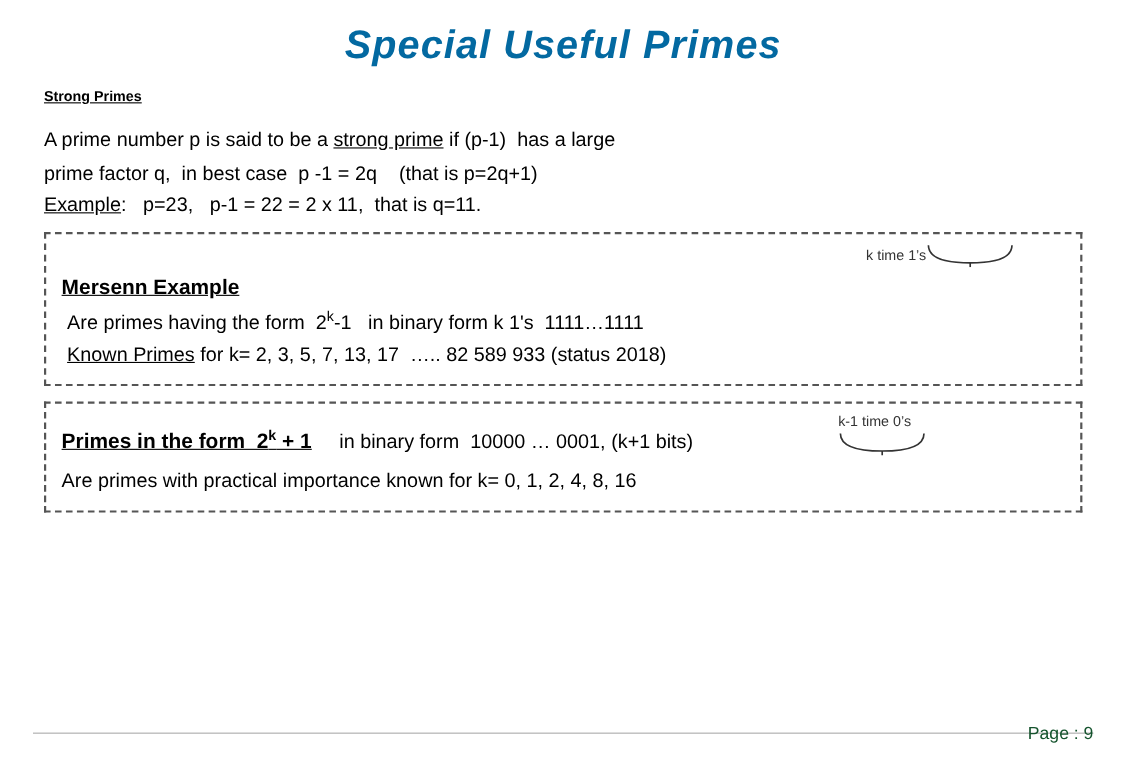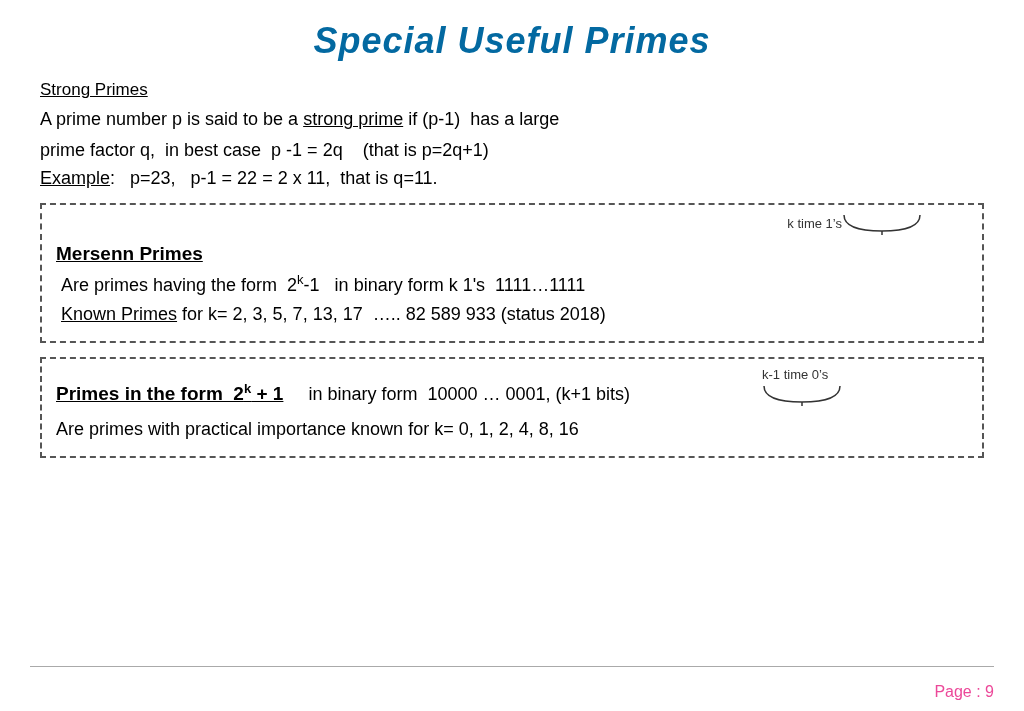--- a/index.html
+++ b/index.html
@@ -20,24 +20,24 @@
       text-align: center;
       font-size: 36px;
       font-weight: 900;
       color: #0369a1;
       font-style: italic;
       margin-bottom: 18px;
       letter-spacing: 1px;
     }
 
     .strong-primes-heading {
-      font-weight: normal;
+      font-weight: bold;
       text-decoration: underline;
-      font-size: 17px;
-      margin-bottom: 6px;
+      font-size: 13px;
+      margin-bottom: 19px;
     }
 
     .strong-primes-text {
       font-size: 18px;
       line-height: 1.5;
       margin-bottom: 4px;
     }
 
     .strong-primes-text u {
     }
@@ -114,24 +114,24 @@
       text-decoration: underline;
       font-size: 19px;
       display: inline;
     }
 
     .italic-text {
     }
 
     .page-number {
       position: absolute;
-      bottom: 10px;
+      bottom: 34px;
       right: 30px;
       font-size: 16px;
-      color: #ec4899;
+      color: #14532d;
     }
 
     hr.bottom-line {
       position: absolute;
       bottom: 44px;
       left: 30px;
       right: 30px;
       border: none;
       border-top: 1.5px solid #aaa;
     }
@@ -156,21 +156,21 @@
 
 <div class="dashed-box">
   <div class="brace-annotation">
     <span class="brace-label">k time 1’s</span>
     <svg class="brace-svg" width="80" height="22" viewBox="0 0 80 22">
 
       <path d="M2,2 Q2,18 40,18 Q78,18 78,2" fill="none" stroke="#333" stroke-width="1.5"></path>
       <line x1="40" y1="18" x2="40" y2="22" stroke="#333" stroke-width="1.5"></line>
     </svg>
   </div>
-  <div class="box-heading">Mersenn Primes</div>
+  <div class="box-heading">Mersenn Example</div>
   <div class="box-text">
     &nbsp;Are primes having the form &nbsp;2<sup class="superscript">k</sup>-1 &nbsp;&nbsp;in binary form k 1's &nbsp;1111…1111
   </div>
   <div class="box-text">
     &nbsp;<u>Known Primes</u> for k= 2, 3, 5, 7, 13, 17 &nbsp;….. 82 589 933 (status 2018)
   </div>
 </div>
 
 <div class="dashed-box">
   <div class="brace-annotation2">

